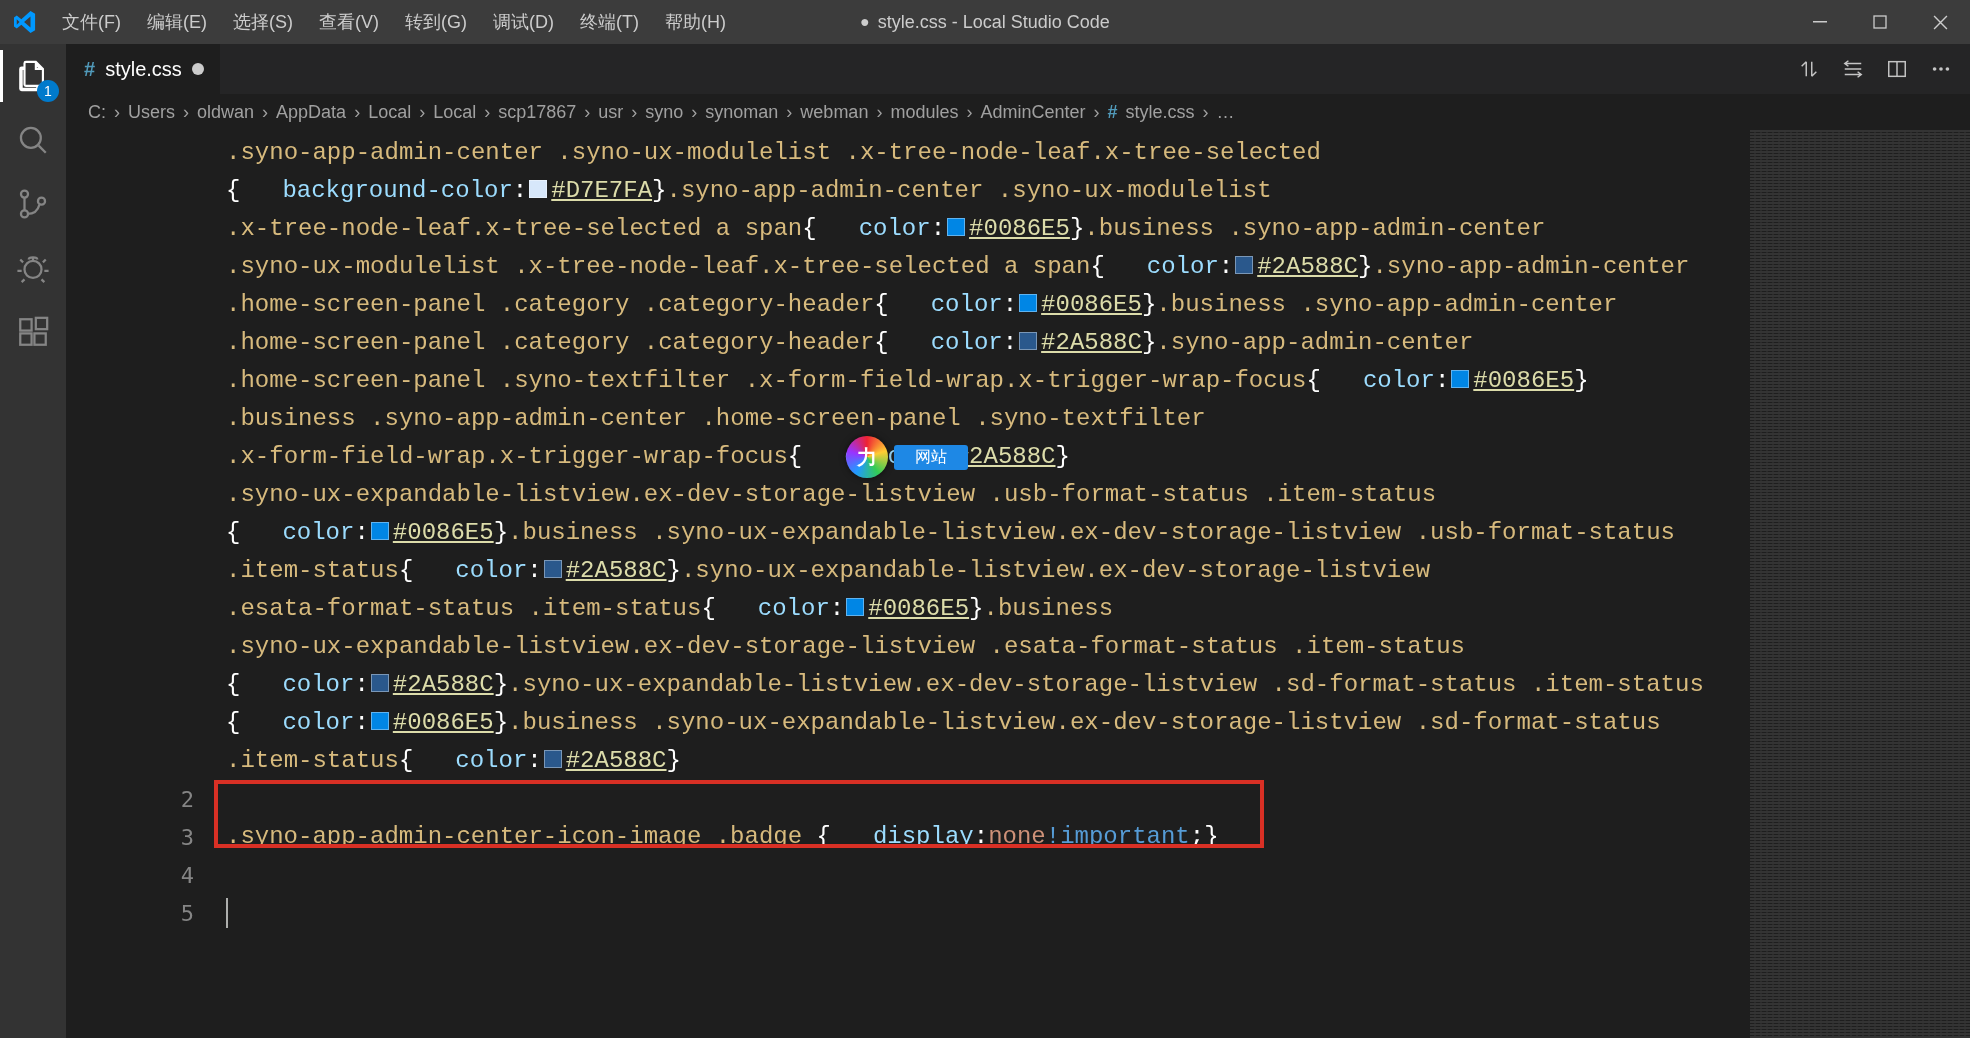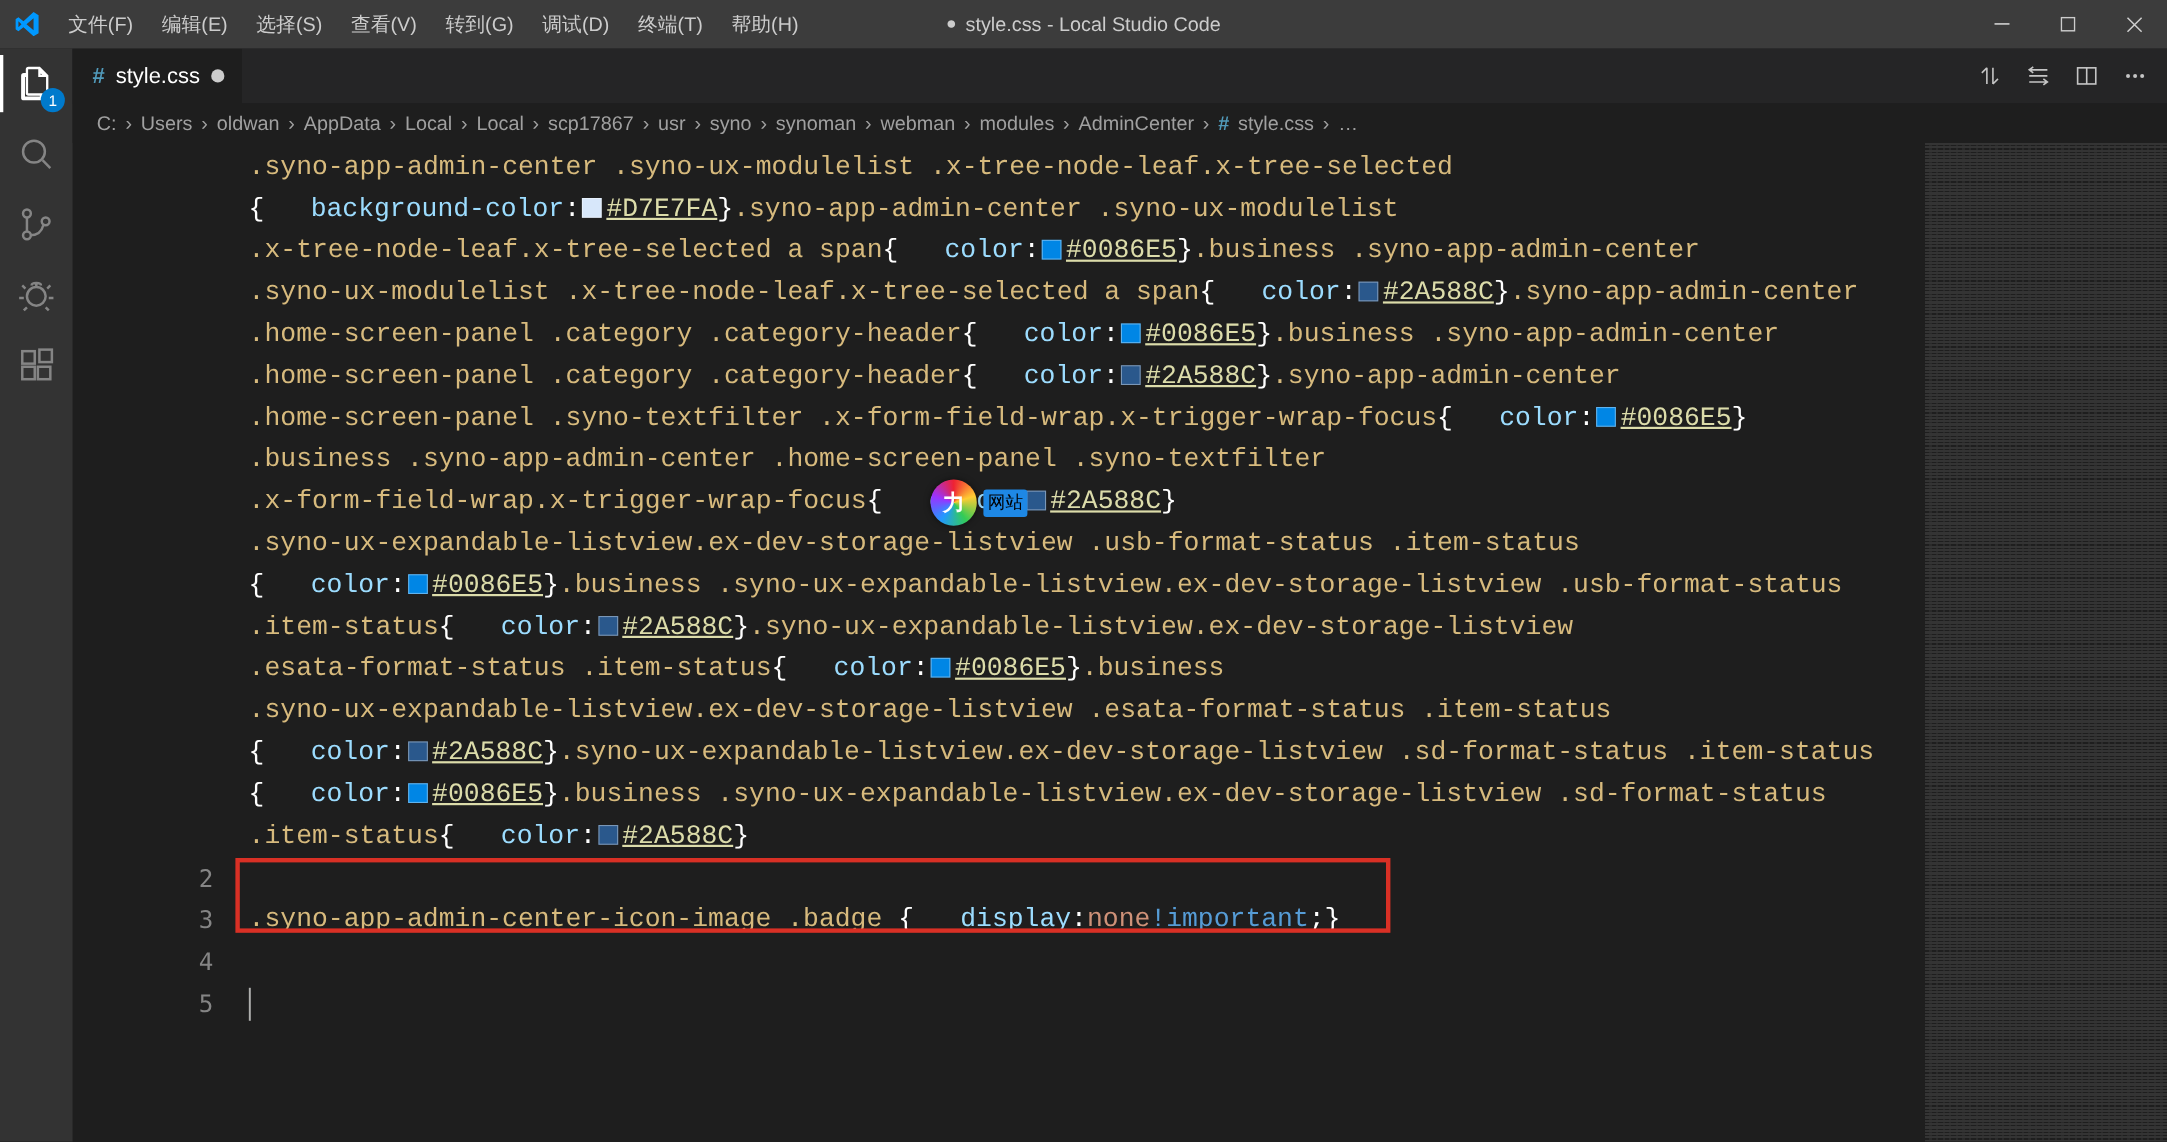--- a/index.html
+++ b/index.html
@@ -174,21 +174,21 @@
   white-space: pre;
   color: #d7ba7d;
   overflow: hidden;
   position: relative;
 }
 .code .line { height: 38px; display: flex; align-items: center; }
 .sel { color: #d7ba7d; }
 .punct { color: #ffffff; }
 .prop { color: #9cdcfe; margin-left: 42px; }
 .val-none { color: #ce9178; text-align: right; }
-.kw-imp { color: #569cd6; }
+.kw-imp { color: #569cd6; text-decoration: underline; }
 .num { color: #dcdcaa; text-decoration: underline; }
 .swatch {
   display: inline-block;
   width: 18px; height: 18px;
   border: 1px solid #ffffff60;
   margin: 0 4px 0 2px;
   vertical-align: middle;
   position: relative;
   top: -2px;
 }
@@ -210,23 +210,23 @@
 .watermark .wm-circle {
   width: 42px; height: 42px;
   border-radius: 50%;
   background: conic-gradient(#e23, #fc3, #3c5, #29f, #93f, #e23);
   display: flex; align-items: center; justify-content: center;
   color: #fff; font-weight: 700; font-size: 20px;
   box-shadow: 0 0 6px #0008;
 }
 .watermark .wm-badge {
   background: #1e88e5;
-  color: #000000;
+  color: #ffffff;
   font-size: 16px;
-  padding: 2px 4px;
+  padding: 2px 21px;
   border-radius: 3px;
 }
 
 .minimap {
   width: 220px;
   flex-shrink: 0;
   background: #1e1e1e;
   position: relative;
   overflow: hidden;
 }

